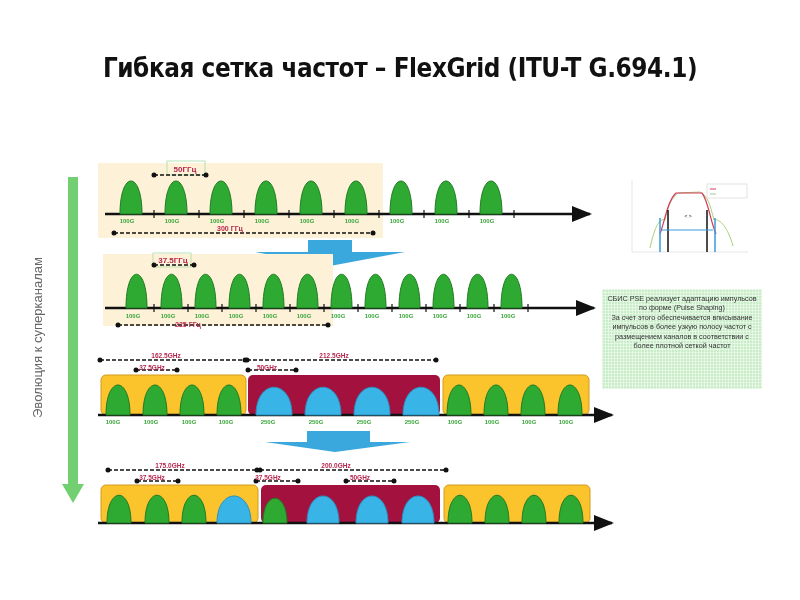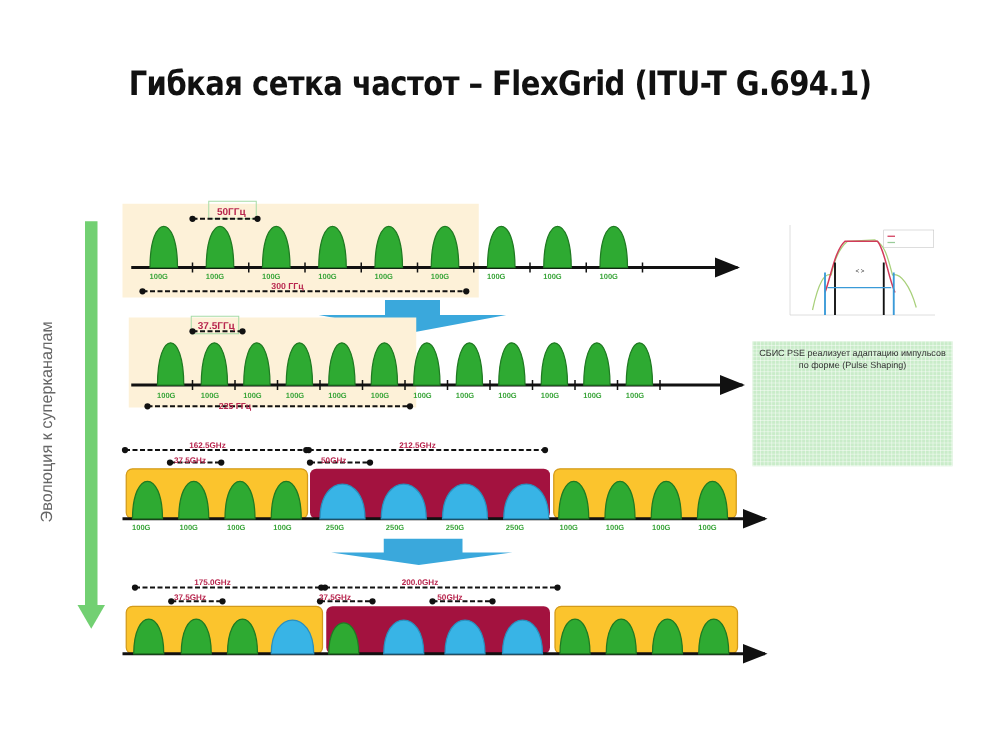--- a/index.html
+++ b/index.html
@@ -10,21 +10,21 @@
     font-family: "DejaVu Sans", sans-serif; font-size: 27px; font-weight: bold; color: #111;
     letter-spacing: -0.5px; transform: scaleX(0.86);
   }
   svg.diagram { position: absolute; left: 0; top: 0; }
   .evo-label {
     position: absolute; left: 37px; top: 330px; width: 300px; text-align: center;
     font-size: 13px; color: #666; transform: translate(-150px, 0) rotate(-90deg);
     transform-origin: 50% 50%; white-space: nowrap;
   }
   .note {
-    position: absolute; left: 602px; top: 273px; width: 160px; height: 100px;
+    position: absolute; left: 602px; top: 289px; width: 160px; height: 100px;
     background-color: #c9ecc9;
     background-image:
       linear-gradient(rgba(255,255,255,0.45) 1px, transparent 1px),
       linear-gradient(90deg, rgba(255,255,255,0.45) 1px, transparent 1px);
     background-size: 3px 3px;
     font-size: 7.2px; color: #333; text-align: center; line-height: 9.4px; padding: 5px 2px;
   }
   .note p { margin: 0; }
 </style>
 </head>
@@ -247,13 +247,14 @@
     <line x1="707" y1="210" x2="707" y2="252" stroke="#111" stroke-width="1.5"></line>
     <line x1="662" y1="230" x2="713" y2="230" stroke="#3a9ad8" stroke-width="1"></line>
     <text x="688" y="218" font-size="5" text-anchor="middle" fill="#111" font-family="Liberation Sans, sans-serif">&lt; &gt;</text>
   </g>
 </svg>
 
 <div class="evo-label">Эволюция к суперканалам</div>
 
 <div class="note">
   <p>СБИС PSE реализует адаптацию импульсов по форме (Pulse Shaping)</p>
+  <p>За счет этого обеспечивается вписывание импульсов в более узкую полосу частот с размещением каналов в соответствии с более плотной сеткой частот</p>
 </div>
 
 </body></html>

